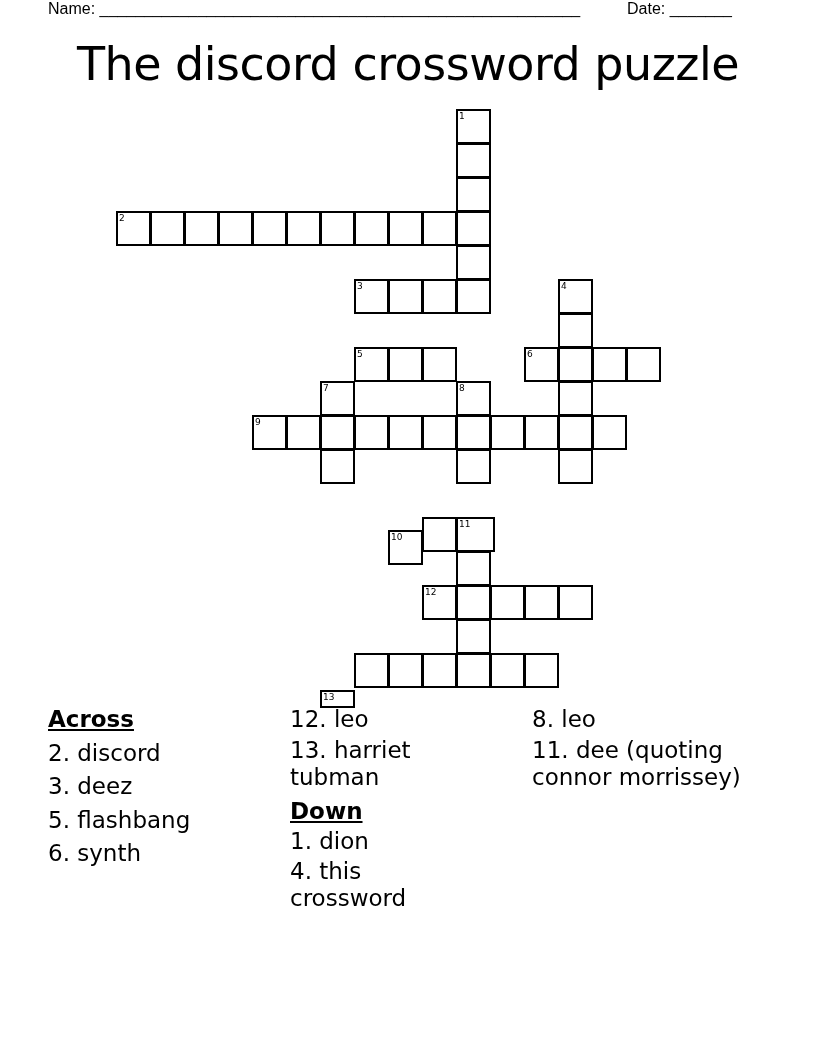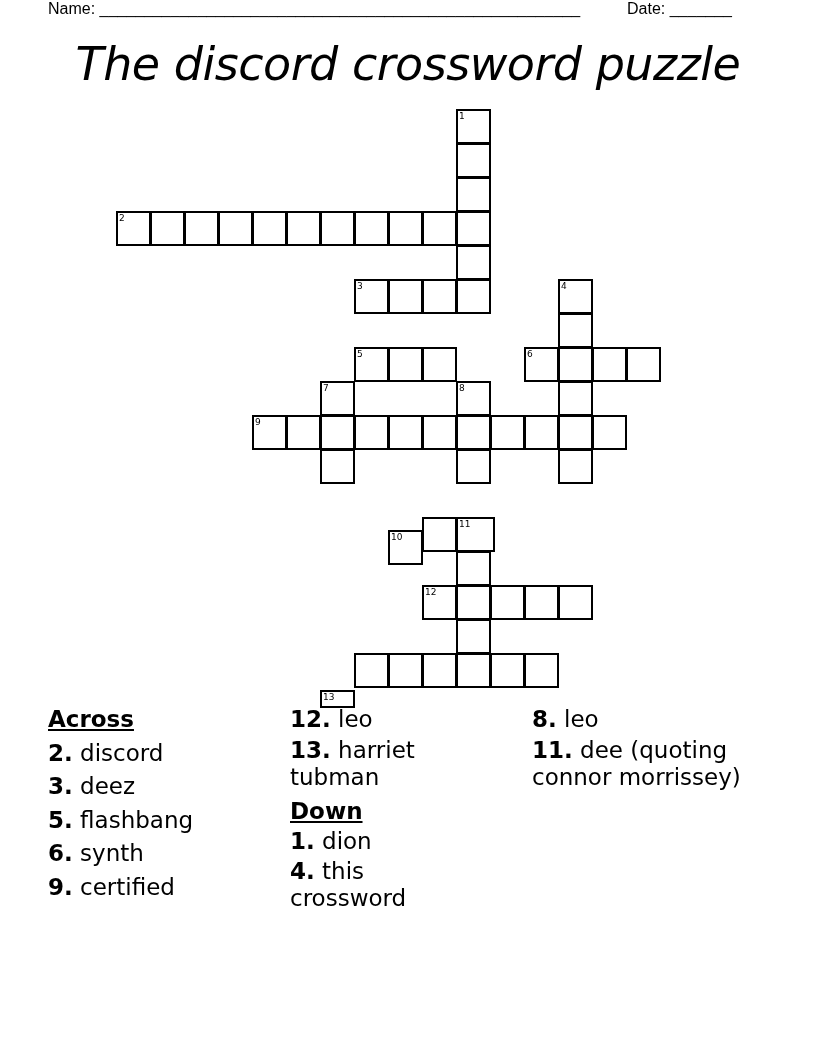--- a/index.html
+++ b/index.html
@@ -1,26 +1,26 @@
 <!DOCTYPE html>
 <html><head>
 <meta charset="utf-8">
 <style>
   html, body { margin:0; padding:0; background:#fff; }
   body { width:816px; height:1056px; position:relative; overflow:hidden; font-family:"DejaVu Sans", sans-serif; color:#000; }
   .header-line { position:absolute; top:0; left:48px; font-family:"Liberation Sans", sans-serif; font-size:16px; line-height:18px; white-space:nowrap; }
   .header-line.date { left:627px; }
-  .title { position:absolute; top:36px; left:0; width:816px; text-align:center; font-family:"DejaVu Sans", sans-serif; font-size:46px; line-height:56px; letter-spacing:-0.5px;font-style:italic; }
+  .title { position:absolute; top:36px; left:0; width:816px; text-align:center; font-family:"DejaVu Sans", sans-serif; font-size:46px; line-height:56px; letter-spacing:-0.5px; }
   .grid { position:absolute; left:117px; top:110px; }
   .cell { position:absolute; width:34px; height:34px; box-sizing:border-box; border:2px solid #000; margin:-1px 0 0 -1px; background:#fff; }
   .cell .num { position:absolute; left:1px; top:0px; font-family:"DejaVu Sans", sans-serif; font-size:9px; line-height:10px; }
   .clues { position:absolute; top:703px; font-family:"DejaVu Sans", sans-serif; font-size:23px; line-height:33.5px; }
   .clues .heading { font-weight:bold; text-decoration:underline; }
   .clues .clue { }
-  .clues .clue b { font-weight:bold; }
+  .clues .clue b { font-weight:normal; }
   .clues .clue.wrap { line-height:27px; margin-bottom:6px; }
   .col1 { left:48px; width:230px; }
   .col2 { left:290px; width:230px; }
   .col3 { left:532px; width:260px; }
 </style>
 </head>
 <body>
 
 <div class="header-line">Name: ______________________________________________________</div>
 <div class="header-line date">Date: _______</div>
@@ -117,21 +117,20 @@
     <div class="cell" style="left: 374px; top: 544px; width: 35px; height: 35px;"></div>
     <div class="cell" style="left: 408px; top: 544px; width: 35px; height: 35px;"></div>
   </div>
 
 <div class="clues col1">
   <div class="heading">Across</div>
   <div class="clue"><b>2.</b> <span>discord</span></div>
   <div class="clue"><b>3.</b> <span>deez</span></div>
   <div class="clue"><b>5.</b> <span>flashbang</span></div>
   <div class="clue"><b>6.</b> <span>synth</span></div>
-  <div class="clue"><b>9.</b> <span>certified</span></div>
 </div>
 
 <div class="clues col2">
   <div class="clue"><b>12.</b> <span>leo</span></div>
   <div class="clue wrap" style="width:160px"><b>13.</b> <span>harriet tubman</span></div>
   <div class="heading" style="line-height:28px">Down</div>
   <div class="clue"><b>1.</b> <span>dion</span></div>
   <div class="clue wrap" style="width:150px"><b>4.</b> <span>this crossword</span></div>
 </div>
 

